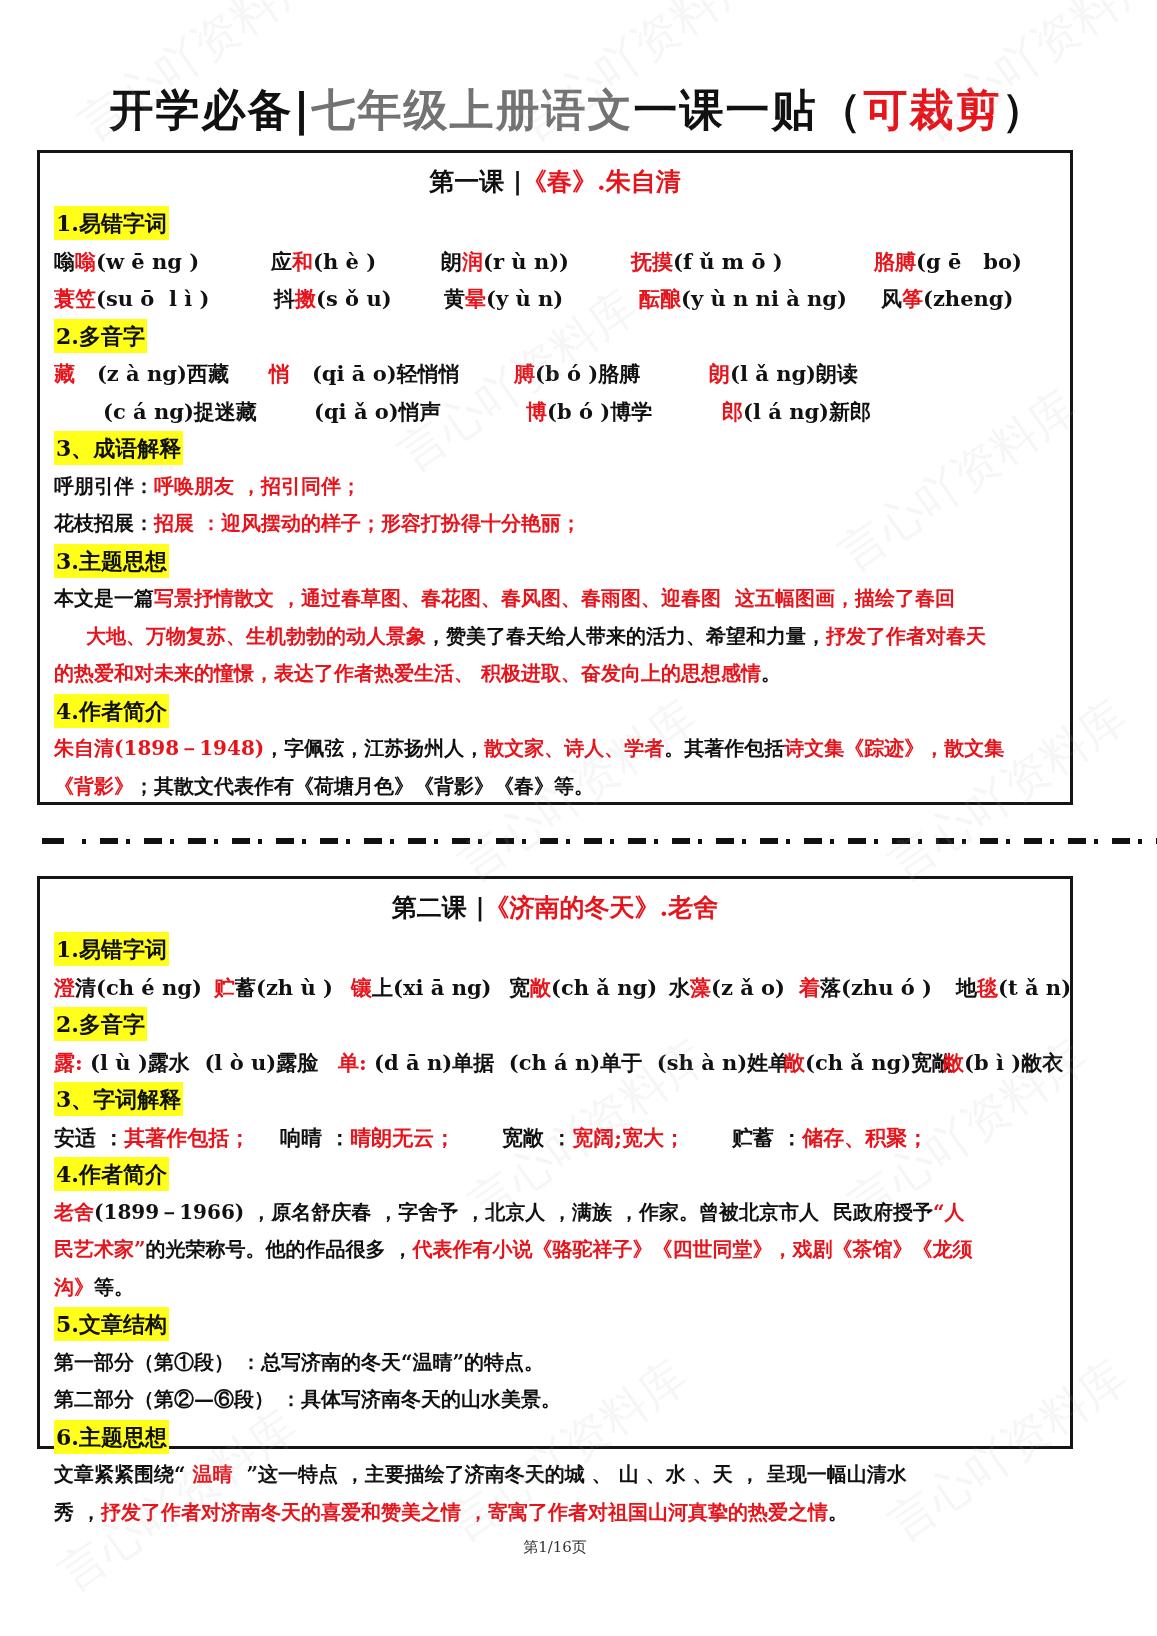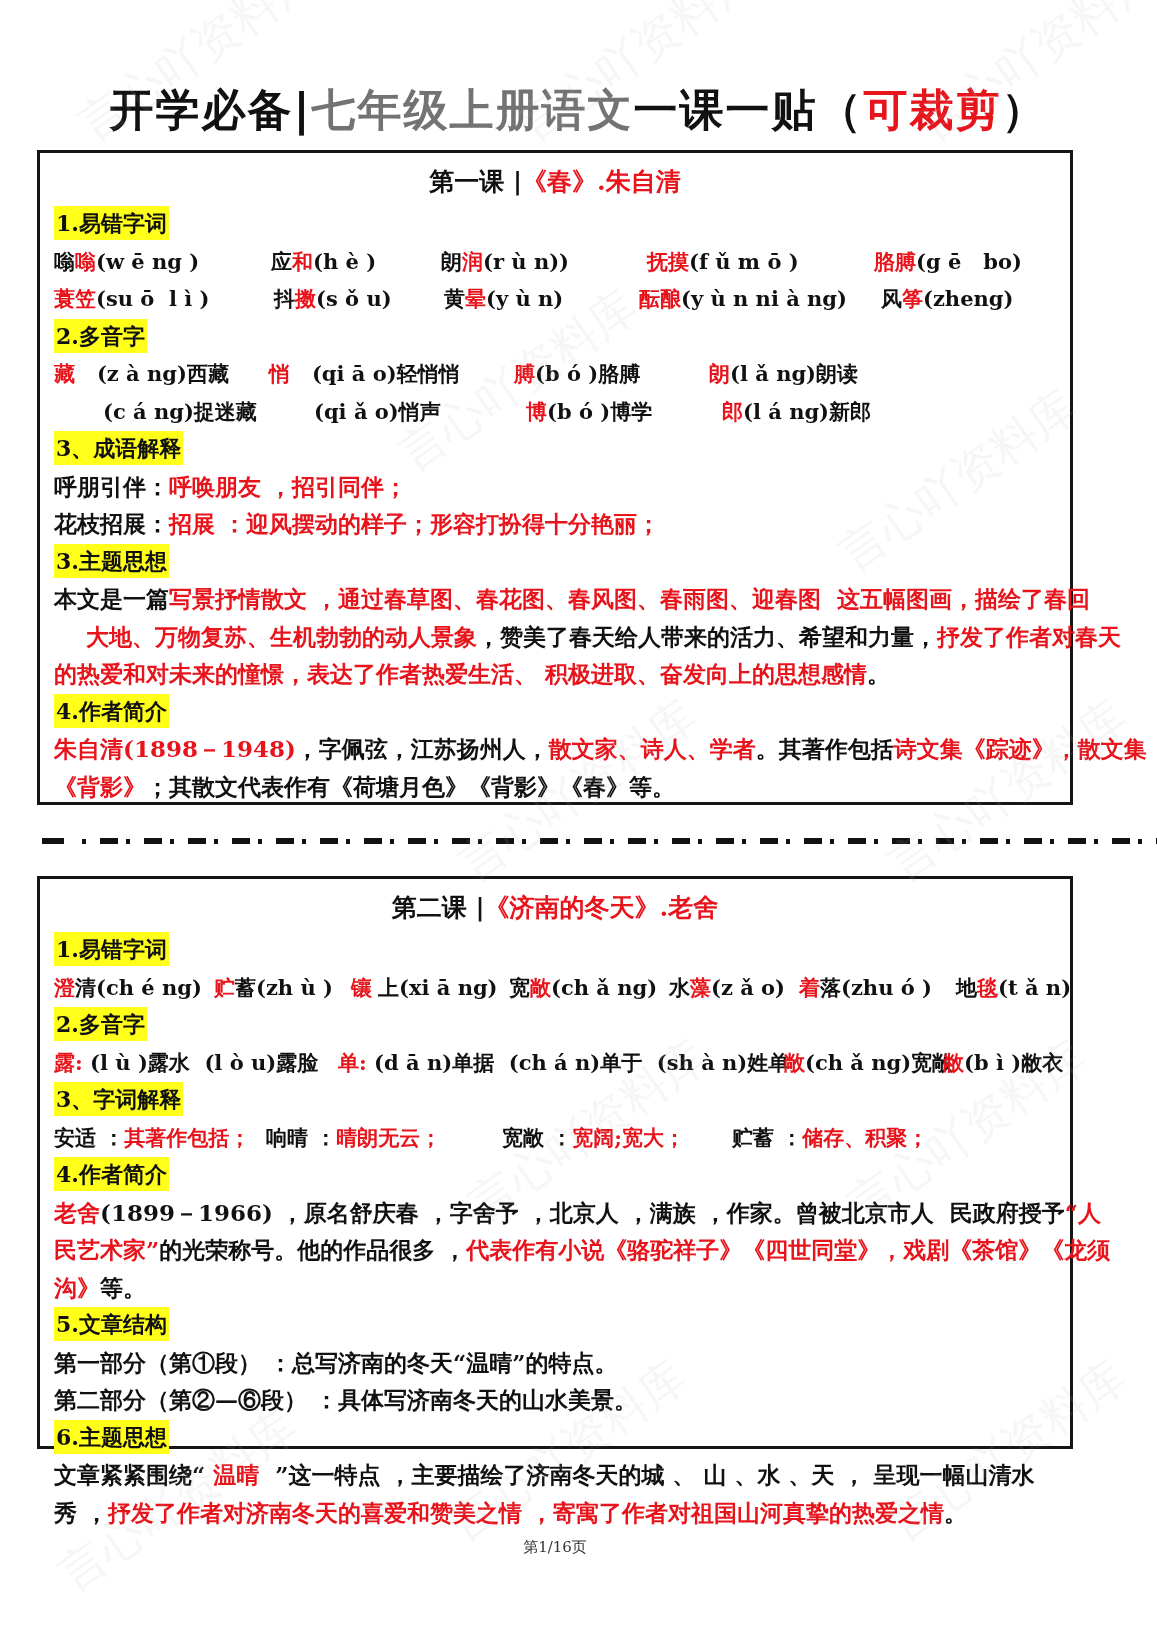--- a/index.html
+++ b/index.html
@@ -26,21 +26,21 @@
   .lesson-title {
     text-align: center; font-size: 25px; font-weight: bold; line-height: 46px; height: 46px;
   }
   .row { font-size: 21px; font-weight: bold; line-height: 37.5px; height: 37.5px; white-space: nowrap; position: relative; }
   .heading {
     display: inline-block; background: #ffff1a; font-size: 22px; font-weight: bold;
     line-height: 34px; padding: 0 2px; margin: 1px 0 2px 0;
   }
   .hrow { height: 37.5px; }
   .cell { position: absolute; top: 0; }
-  .para { font-size: 23px; font-weight: bold; line-height: 37.5px; }
+  .para { font-size: 20px; font-weight: bold; line-height: 37.5px; }
   .r { color: #e8141c; }
   .k { color: #111111; }
   .divider {
     position: absolute; left: 42px; top: 836px; width: 1115px; height: 10px;
   }
   .page-num {
     position: absolute; left: 0; top: 1538px; width: 1110px; text-align: center;
     font-size: 15px; color: #333; font-family: "DejaVu Serif", serif;
   }
   .watermark {
@@ -58,21 +58,21 @@
 <div class="card card-1">
   <div class="lesson-title">
     <span>第一课 |</span><span class="r">《春》.朱自清</span>
   </div>
 
   <div class="hrow"><span class="heading">1.易错字词</span></div>
   <div class="row">
       <span class="cell" style="left: 0px;"><span class="k" style="white-space: pre;">嗡</span><span class="r" style="white-space: pre;">嗡</span><span class="k" style="white-space: pre;">(w ē ng )</span></span>
       <span class="cell" style="left: 217px;"><span class="k" style="white-space: pre;">应</span><span class="r" style="white-space: pre;">和</span><span class="k" style="white-space: pre;">(h è )</span></span>
       <span class="cell" style="left: 387px;"><span class="k" style="white-space: pre;">朗</span><span class="r" style="white-space: pre;">润</span><span class="k" style="white-space: pre;">(r ù n))</span></span>
-      <span class="cell" style="left: 577px;"><span class="r" style="white-space: pre; margin-left: 16px;">抚摸</span><span class="k" style="white-space: pre;">(f ǔ m ō )</span></span>
+      <span class="cell" style="left: 577px;"><span class="r" style="white-space: pre;">抚摸</span><span class="k" style="white-space: pre;">(f ǔ m ō )</span></span>
       <span class="cell" style="left: 820px;"><span class="r" style="white-space: pre;">胳膊</span><span class="k" style="white-space: pre;">(g ē   bo)</span></span>
     </div>
   <div class="row">
       <span class="cell" style="left: 0px;"><span class="r" style="white-space: pre;">蓑笠</span><span class="k" style="white-space: pre;">(su ō  l ì )</span></span>
       <span class="cell" style="left: 220px;"><span class="k" style="white-space: pre;">抖</span><span class="r" style="white-space: pre;">擞</span><span class="k" style="white-space: pre;">(s ǒ u)</span></span>
       <span class="cell" style="left: 390px;"><span class="k" style="white-space: pre;">黄</span><span class="r" style="white-space: pre;">晕</span><span class="k" style="white-space: pre;">(y ù n)</span></span>
       <span class="cell" style="left: 585px;"><span class="r" style="white-space: pre;">酝酿</span><span class="k" style="white-space: pre;">(y ù n ni à ng)</span></span>
       <span class="cell" style="left: 827px;"><span class="k" style="white-space: pre;">风</span><span class="r" style="white-space: pre;">筝</span><span class="k" style="white-space: pre;">(zheng)</span></span>
     </div>
 
@@ -170,39 +170,39 @@
 
 <div class="card card-2">
   <div class="lesson-title">
     <span>第二课 |</span><span class="r">《济南的冬天》.老舍</span>
   </div>
 
   <div class="hrow"><span class="heading">1.易错字词</span></div>
   <div class="row">
       <span class="cell" style="left: 0px;"><span class="r" style="white-space: pre;">澄</span><span class="k" style="white-space: pre;">清(ch é ng)</span></span>
       <span class="cell" style="left: 160px;"><span class="r" style="white-space: pre;">贮</span><span class="k" style="white-space: pre;">蓄(zh ù )</span></span>
-      <span class="cell" style="left: 297px;"><span class="r" style="white-space: pre;">镶</span><span class="k" style="white-space: pre; margin-left: 6px;">上(xi ā ng)</span></span>
+      <span class="cell" style="left: 297px;"><span class="r" style="white-space: pre;">镶</span><span class="k" style="white-space: pre;">上(xi ā ng)</span></span>
       <span class="cell" style="left: 455px;"><span class="k" style="white-space: pre;">宽</span><span class="r" style="white-space: pre;">敞</span><span class="k" style="white-space: pre;">(ch ǎ ng)</span></span>
       <span class="cell" style="left: 615px;"><span class="k" style="white-space: pre;">水</span><span class="r" style="white-space: pre;">藻</span><span class="k" style="white-space: pre;">(z ǎ o)</span></span>
       <span class="cell" style="left: 745px;"><span class="r" style="white-space: pre;">着</span><span class="k" style="white-space: pre;">落(zhu ó )</span></span>
       <span class="cell" style="left: 902px;"><span class="k" style="white-space: pre;">地</span><span class="r" style="white-space: pre;">毯</span><span class="k" style="white-space: pre;">(t ǎ n)</span></span>
     </div>
 
   <div class="hrow"><span class="heading">2.多音字</span></div>
   <div class="row">
       <span class="cell" style="left: 0px;"><span class="r" style="white-space: pre;">露:</span><span class="k" style="white-space: pre;"> (l ù )露水  (l ò u)露脸</span></span>
       <span class="cell" style="left: 284px;"><span class="r" style="white-space: pre;">单:</span><span class="k" style="white-space: pre;"> (d ā n)单据  (ch á n)单于  (sh à n)姓单</span></span>
       <span class="cell" style="left: 730px;"><span class="r" style="white-space: pre;">敞</span><span class="k" style="white-space: pre;">(ch ǎ ng)宽敞</span></span>
       <span class="cell" style="left: 889px;"><span class="r" style="white-space: pre;">敝</span><span class="k" style="white-space: pre;">(b ì )敝衣</span></span>
     </div>
 
   <div class="hrow"><span class="heading">3、字词解释</span></div>
   <div class="row">
       <span class="cell" style="left: 0px;"><span class="k" style="white-space: pre;">安适 ：</span><span class="r" style="white-space: pre;">其著作包括；</span></span>
-      <span class="cell" style="left: 212px;"><span class="k" style="white-space: pre;">响晴 ：</span><span class="r" style="white-space: pre;">晴朗无云；</span></span>
+      <span class="cell" style="left: 226px;"><span class="k" style="white-space: pre;">响晴 ：</span><span class="r" style="white-space: pre;">晴朗无云；</span></span>
       <span class="cell" style="left: 448px;"><span class="k" style="white-space: pre;">宽敞 ：</span><span class="r" style="white-space: pre;">宽阔;宽大；</span></span>
       <span class="cell" style="left: 678px;"><span class="k" style="white-space: pre;">贮蓄 ：</span><span class="r" style="white-space: pre;">储存、积聚；</span></span>
     </div>
 
   <div class="hrow"><span class="heading">4.作者简介</span></div>
   <div class="para">
       <div style="white-space: nowrap;"><span class="r" style="white-space: pre;">老舍</span><span class="k" style="white-space: pre;">(1899－1966) ，原名舒庆春 ，字舍予 ，北京人 ，满族 ，作家。曾被北京市人  民政府授予</span><span class="r" style="white-space: pre;">“人</span></div>
       <div style="white-space: nowrap;"><span class="r" style="white-space: pre;">民艺术家”</span><span class="k" style="white-space: pre;">的光荣称号。他的作品很多 ，</span><span class="r" style="white-space: pre;">代表作有小说《骆驼祥子》《四世同堂》，戏剧《茶馆》《龙须</span></div>
       <div style="white-space: nowrap;"><span class="r" style="white-space: pre;">沟》</span><span class="k" style="white-space: pre;">等。</span></div>
     </div>

